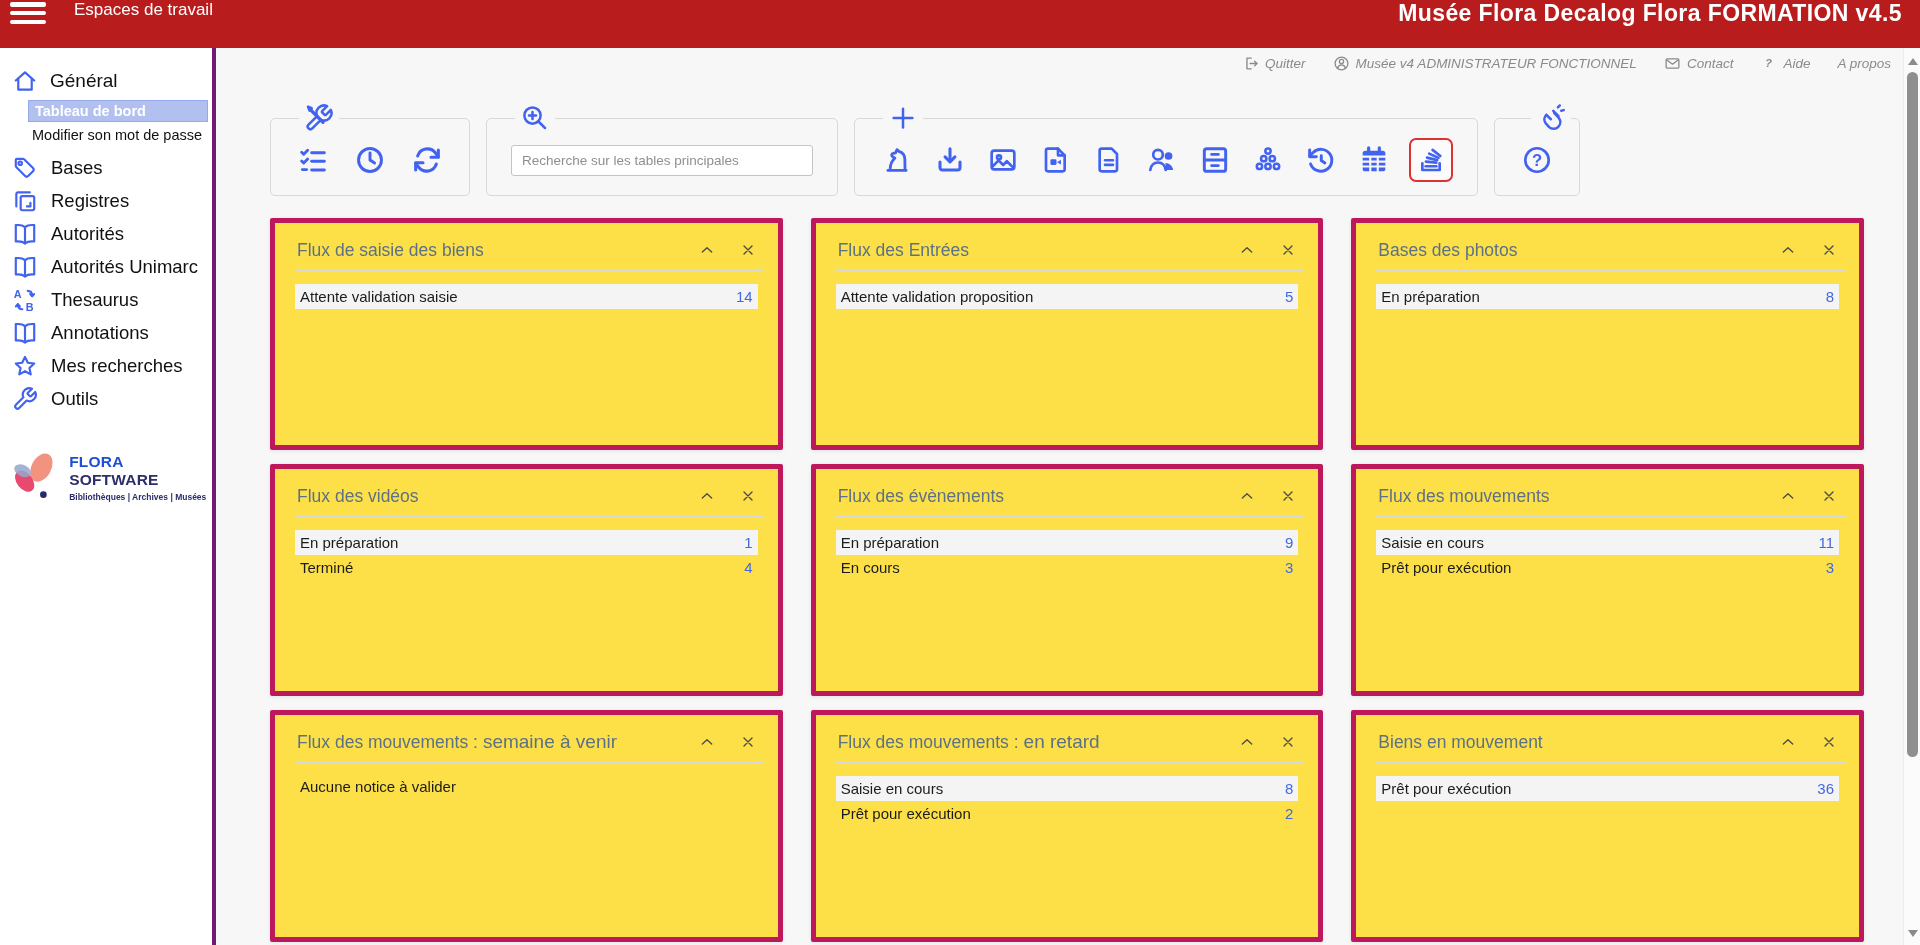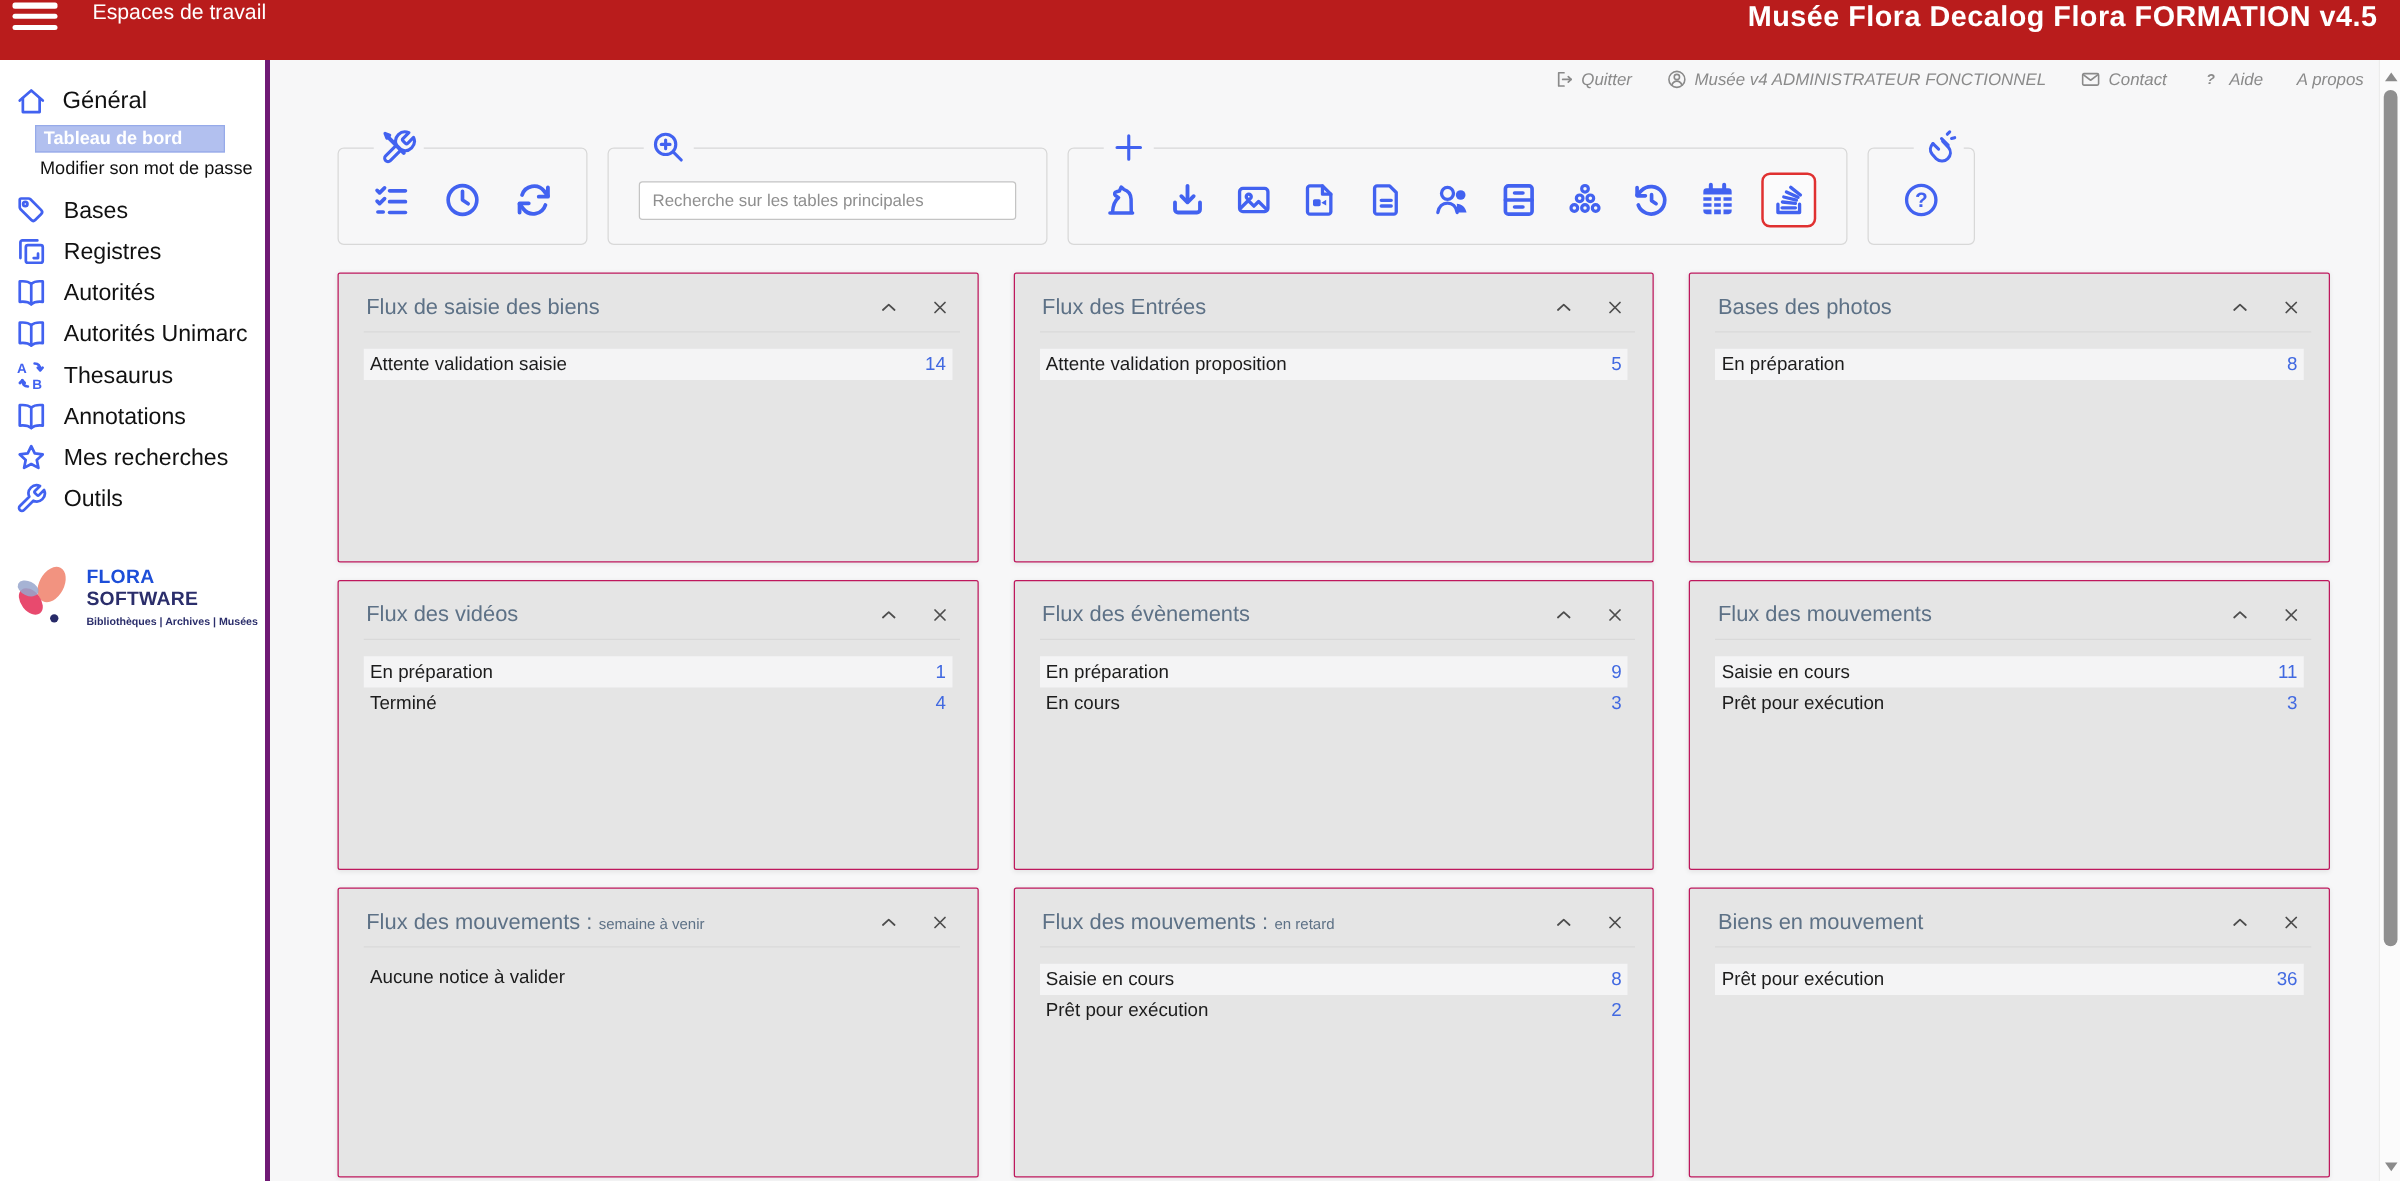--- a/index.html
+++ b/index.html
@@ -21,21 +21,21 @@
 
   
   .sidebar { width:216px; flex-shrink:0; background:#fff;
     border-right:4px solid #701a75; padding-top:18px; }
   .side-general { display:flex; align-items:center; gap:12px;
     padding:2px 0 6px 12px; font-size:19px; color:#111; cursor:pointer; }
   .s-ic { width:26px; height:26px; color:#4262f0; flex-shrink:0; }
   .s-ic svg { width:100%; height:100%; }
   .side-sub { font-size:14.5px; color:#111; margin-left:32px; padding:2px 0;
     cursor:pointer; margin-bottom:3px; }
-  .side-sub.active { margin-left:28px; width:152px; background:#b2c0ef;
+  .side-sub.active { margin-left:28px; width:180px; background:#b2c0ef;
     border:1px solid #96aae9; color:#fff; font-weight:bold; padding:2px 6px; }
   .side-item { display:flex; align-items:center; gap:13px;
     padding:3.5px 0 3.5px 12px; font-size:18.5px; color:#111; cursor:pointer; }
   .side-item:first-of-type { margin-top:6px; }
 
   .logo-block { margin-top:34px; padding-left:8px; display:flex;
     align-items:center; gap:7px; }
   .brand-line { font-size:15.5px; font-weight:bold; letter-spacing:.2px; }
   .brand-first { color:#1d4ed8; }
   .brand-second { color:#2b2e6b; }
@@ -68,26 +68,26 @@
   .tb-icon.hl-red { border:2px solid #e03131; border-radius:7px;
     width:44px; height:44px; background:#fbfbfc; }
   .search-input { width:302px; height:31px; border:1px solid #c4c4c4;
     border-radius:3px; background:#fff; padding:0 10px; font-size:13.5px;
     color:#333; font-family:"Liberation Sans",sans-serif; }
   .search-input::placeholder { color:#8f8f8f; }
 
   
   .cards { margin-top:22px; width:1594px; display:grid;
     grid-template-columns:repeat(3,1fr); gap:14px 28px; grid-auto-rows:232px; }
-  .card { background:#e5e5e5; border:1px solid #be185d; border-radius:2px;
+  .card { background:#fde047; border:5px solid #be185d; border-radius:2px;
     box-shadow:0 1px 4px rgba(0,0,0,.08); overflow:hidden; }
   .card-head { display:flex; align-items:center; justify-content:space-between;
     padding:16px 22px 9px; }
   .card-title { font-size:17.5px; color:#5d7186; }
-  .card-title .sub { font-size:12px; margin-left:5px; }
+  .card-title .sub { font-size:19px; margin-left:5px; }
   .card-controls { display:flex; gap:25px; align-items:center; }
   .ctrl { width:16px; height:16px; color:#4d4d4d; cursor:pointer; }
   .ctrl svg { width:100%; height:100%; }
   .card-divider { height:1px; background:#d9d9d9; margin:0 14px 0 20px; }
   .card-rows { margin:13px 20px 0; }
   .crow { display:flex; justify-content:space-between; align-items:center;
     height:25px; padding:0 5px; font-size:15px; color:#1c1c1c; cursor:pointer; }
   .crow.shade { background:#f4f4f5; }
   .crow .val { color:#4169e1; }
   .empty-msg { font-size:15px; color:#1c1c1c; margin:15px 25px; }

